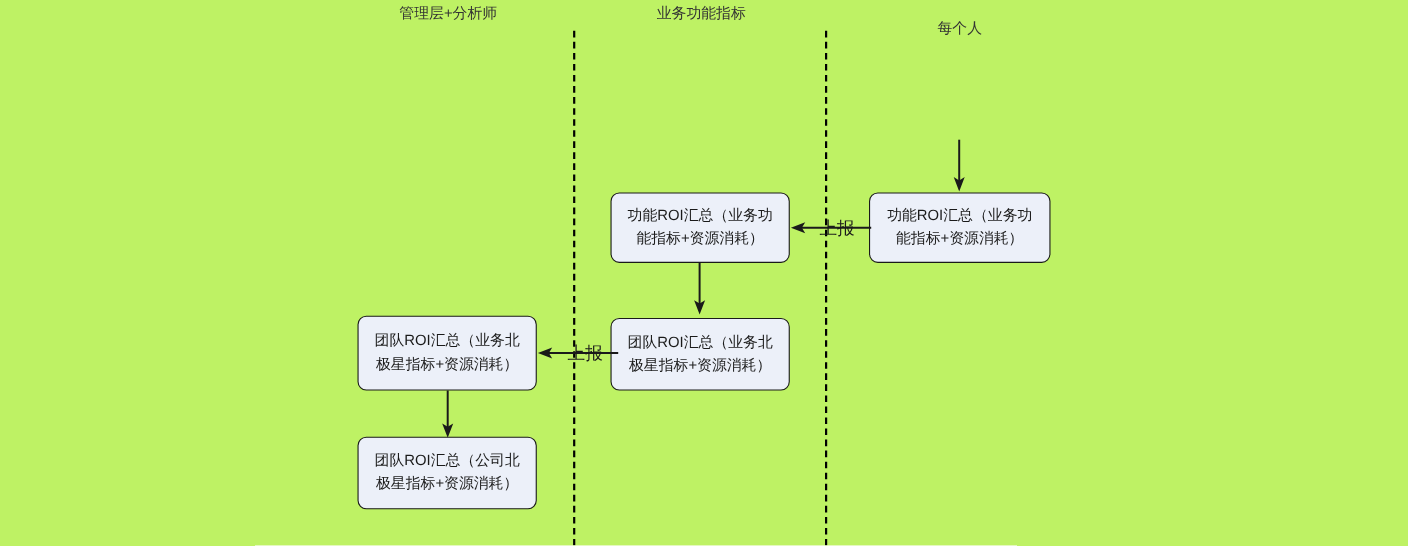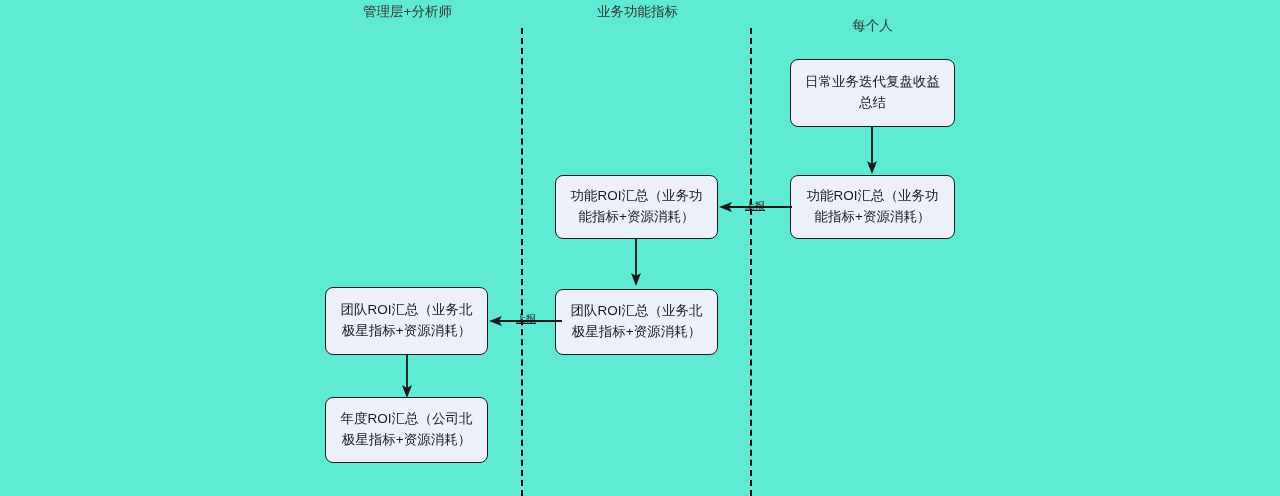--- a/index.html
+++ b/index.html
@@ -7,21 +7,21 @@
     padding: 0;
     background: #ffffff;
   }
   body {
     font-family: "Liberation Sans", "DejaVu Sans", sans-serif;
   }
   #canvas {
     position: relative;
     width: 1280px;
     height: 496px;
-    background: #5eead4;
+    background: #bef264;
     overflow: hidden;
   }
   .lane-title {
     position: absolute;
     text-align: center;
     font-size: 13.5px;
     color: #333333;
     white-space: nowrap;
     line-height: 1;
   }
@@ -51,46 +51,42 @@
   .edge {
     position: absolute;
     overflow: visible;
   }
   .edge svg {
     display: block;
     overflow: visible;
   }
   .edge-label {
     position: absolute;
-    font-size: 10px;
+    font-size: 16px;
     color: #1a1a1a;
     background: transparent;
     white-space: nowrap;
     line-height: 1;
-    text-decoration: underline;
   }
 </style>
 </head>
 <body>
 
 <div id="canvas">
 
   <div class="lane-title" style="left:330px; top:5px; width:155px;">管理层+分析师</div>
 
   <div class="lane-title" style="left:560px; top:5px; width:155px;">业务功能指标</div>
 
   <div class="lane-title" style="left:795px; top:19px; width:155px;">每个人</div>
 
   <div class="lane-divider" style="left:521px; top:28px; height:468px;"></div>
 
   <div class="lane-divider" style="left:750px; top:28px; height:468px;"></div>
 
-  <div class="node" style="left:790px; top:59px; width:165px; height:68px;">
-    <span>日常业务迭代复盘收益总结</span>
-  </div>
 
   <div class="edge" style="left:862px; top:127px;">
     <svg width="20" height="48" viewBox="0 0 20 48">
       <line x1="10" y1="0" x2="10" y2="38" stroke="#1a1a1a" stroke-width="1.8"></line>
       <path d="M10 47 L5 34 L10 37 L15 34 Z" fill="#1a1a1a"></path>
     </svg>
   </div>
 
   <div class="node" style="left:790px; top:175px; width:165px; height:64px;">
     <span>功能ROI汇总（业务功能指标+资源消耗）</span>
@@ -132,16 +128,16 @@
   <div class="edge-label" style="left:516px; top:314px;">上报</div>
 
   <div class="edge" style="left:397px; top:355px;">
     <svg width="20" height="44" viewBox="0 0 20 44">
       <line x1="10" y1="0" x2="10" y2="34" stroke="#1a1a1a" stroke-width="1.8"></line>
       <path d="M10 43 L5 30 L10 33 L15 30 Z" fill="#1a1a1a"></path>
     </svg>
   </div>
 
   <div class="node" style="left:325px; top:397px; width:163px; height:66px;">
-    <span>年度ROI汇总（公司北极星指标+资源消耗）</span>
+    <span>团队ROI汇总（公司北极星指标+资源消耗）</span>
   </div>
 
 </div>
 
 </body></html>

